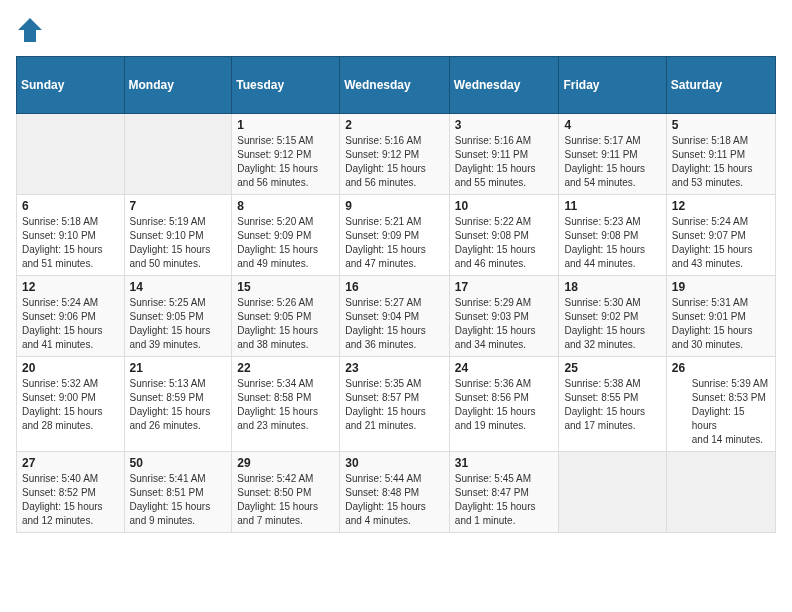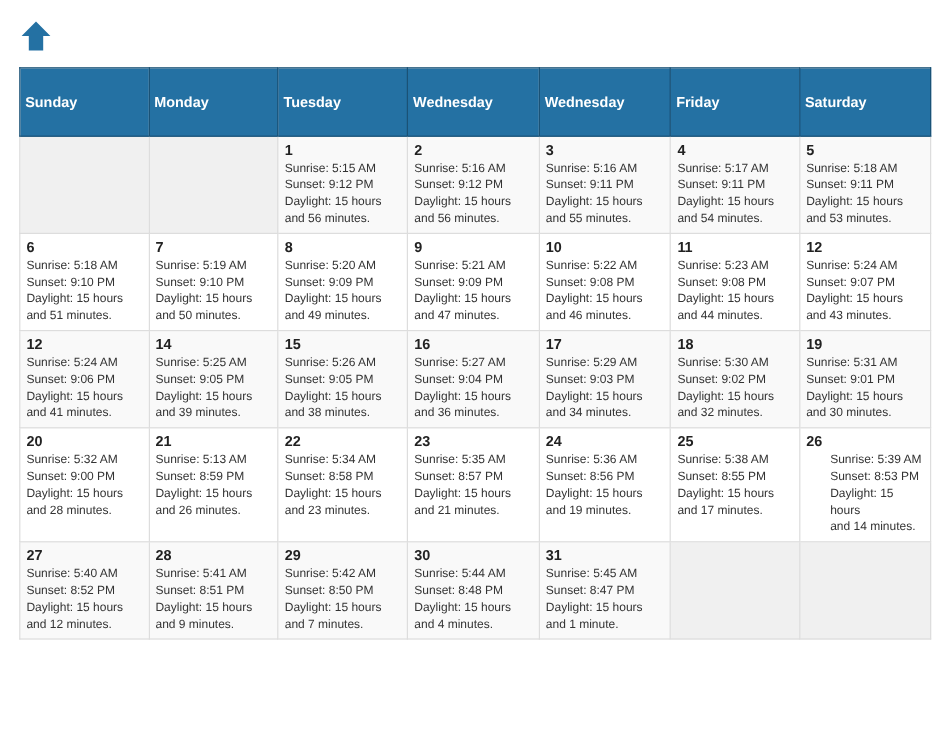--- a/index.html
+++ b/index.html
@@ -323,21 +323,21 @@
       </tr>
       <tr>
         <td>
           <span class="day-num">27</span>
           <div class="day-info" style="white-space: pre-line;">Sunrise: 5:40 AM
 Sunset: 8:52 PM
 Daylight: 15 hours
 and 12 minutes.</div>
         </td>
         <td>
-          <span class="day-num">28</span>
+          <span class="day-num">50</span>
           <div class="day-info" style="white-space: pre-line;">Sunrise: 5:41 AM
 Sunset: 8:51 PM
 Daylight: 15 hours
 and 9 minutes.</div>
         </td>
         <td>
           <span class="day-num">29</span>
           <div class="day-info" style="white-space: pre-line;">Sunrise: 5:42 AM
 Sunset: 8:50 PM
 Daylight: 15 hours

